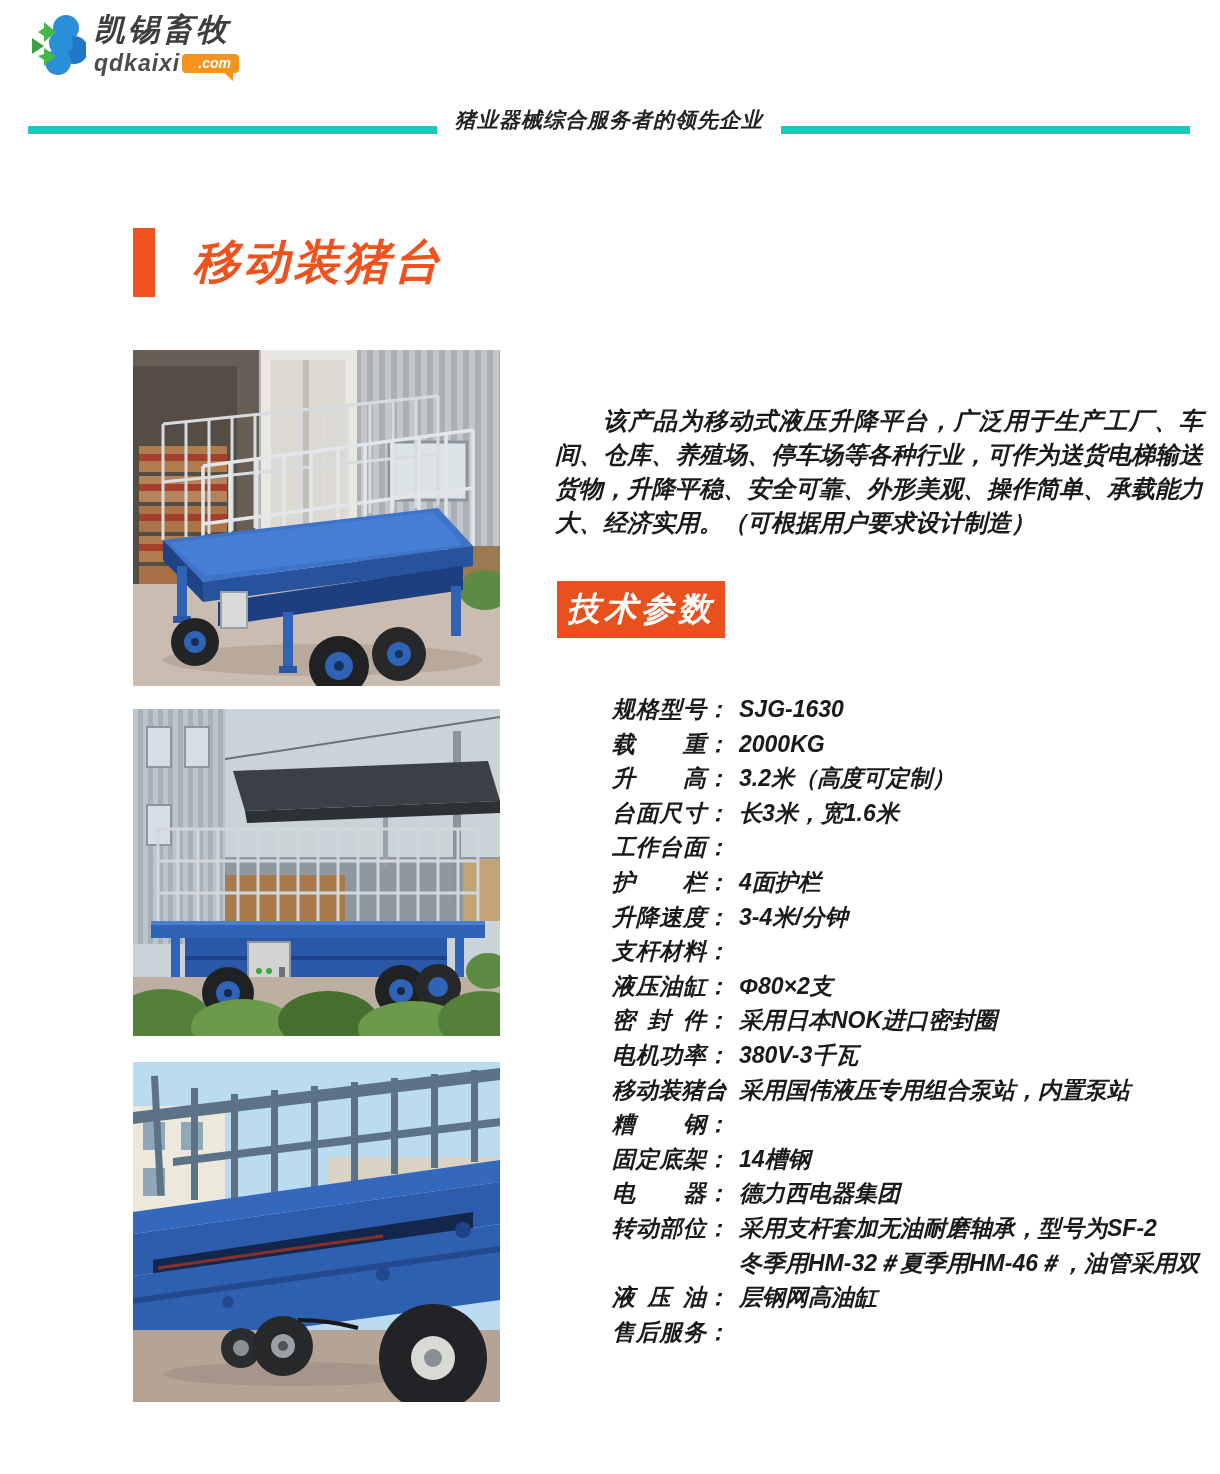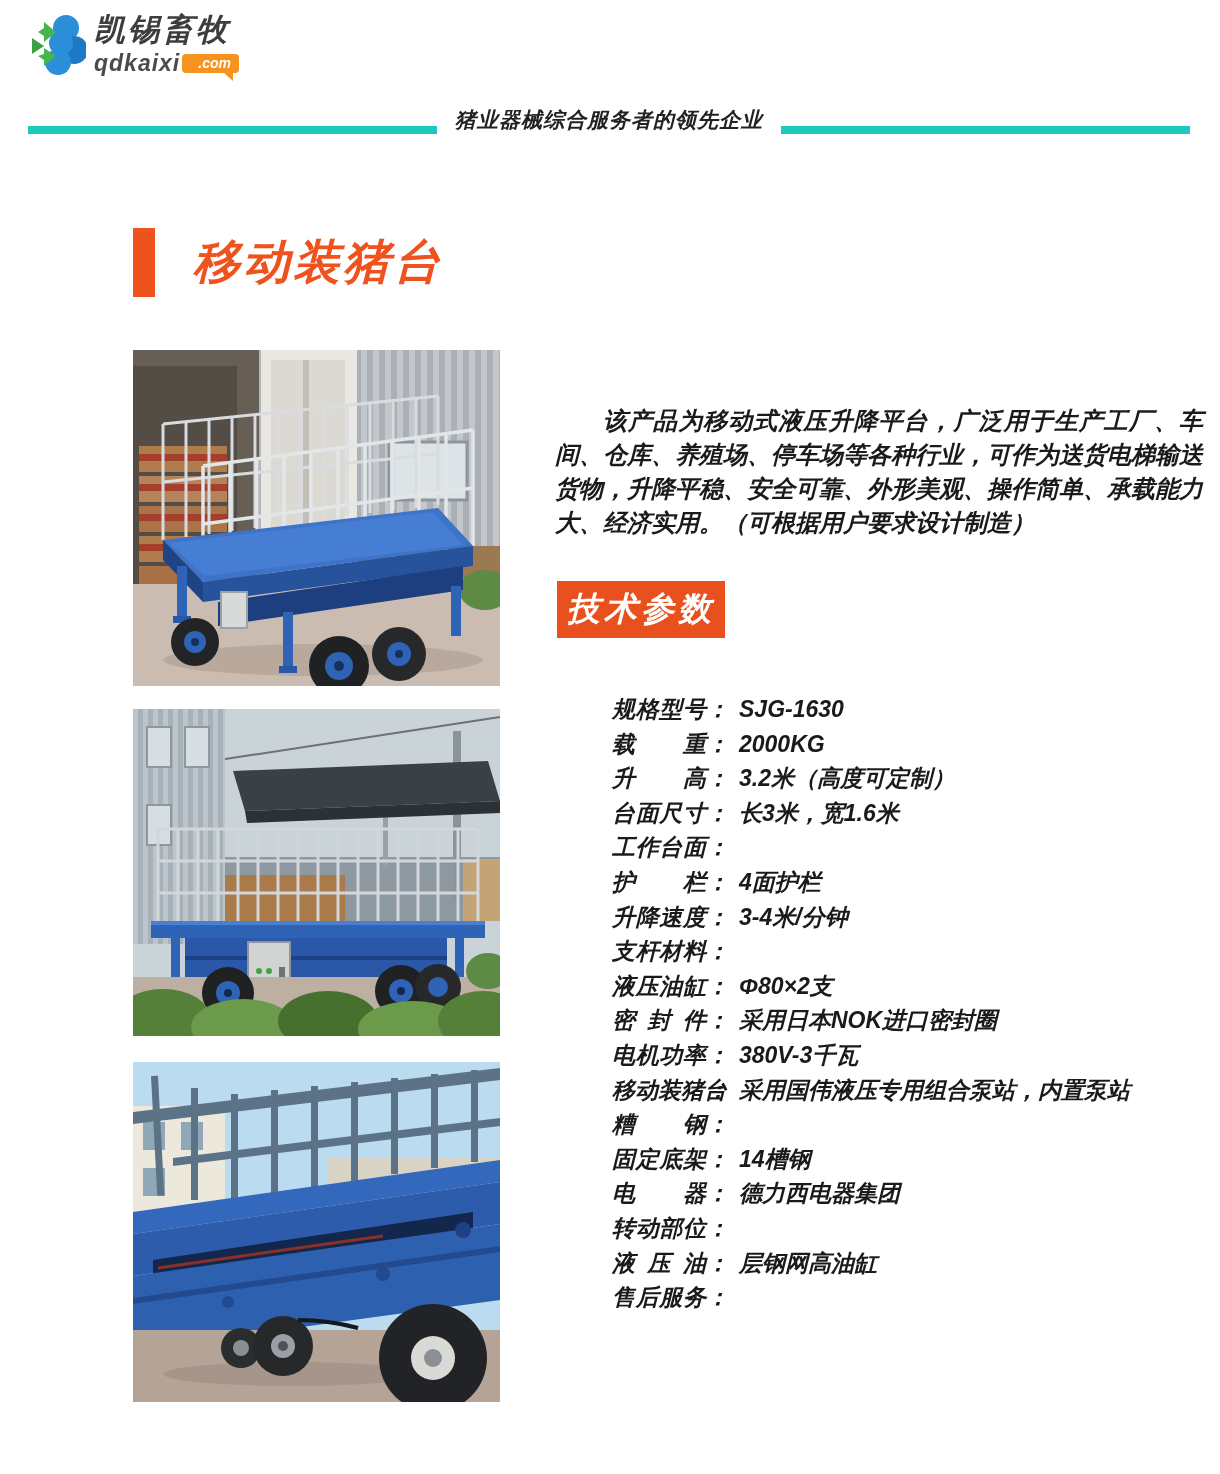--- a/index.html
+++ b/index.html
@@ -417,20 +417,24 @@
       <span class="spec-label">电器</span>
         <span class="spec-colon">：</span>
       <span class="spec-value">
           <div>德力西电器集团</div>
         </span>
     </div>
 
     <div class="spec-row">
       <span class="spec-label">转动部位</span>
         <span class="spec-colon">：</span>
+      <span class="spec-value">
+          <div>采用支杆套加无油耐磨轴承，型号为SF-2</div>
+          <div>冬季用HM-32＃夏季用HM-46＃，油管采用双</div>
+        </span>
     </div>
 
     <div class="spec-row">
       <span class="spec-label">液压油</span>
         <span class="spec-colon">：</span>
       <span class="spec-value">
           <div>层钢网高油缸</div>
         </span>
     </div>
 

